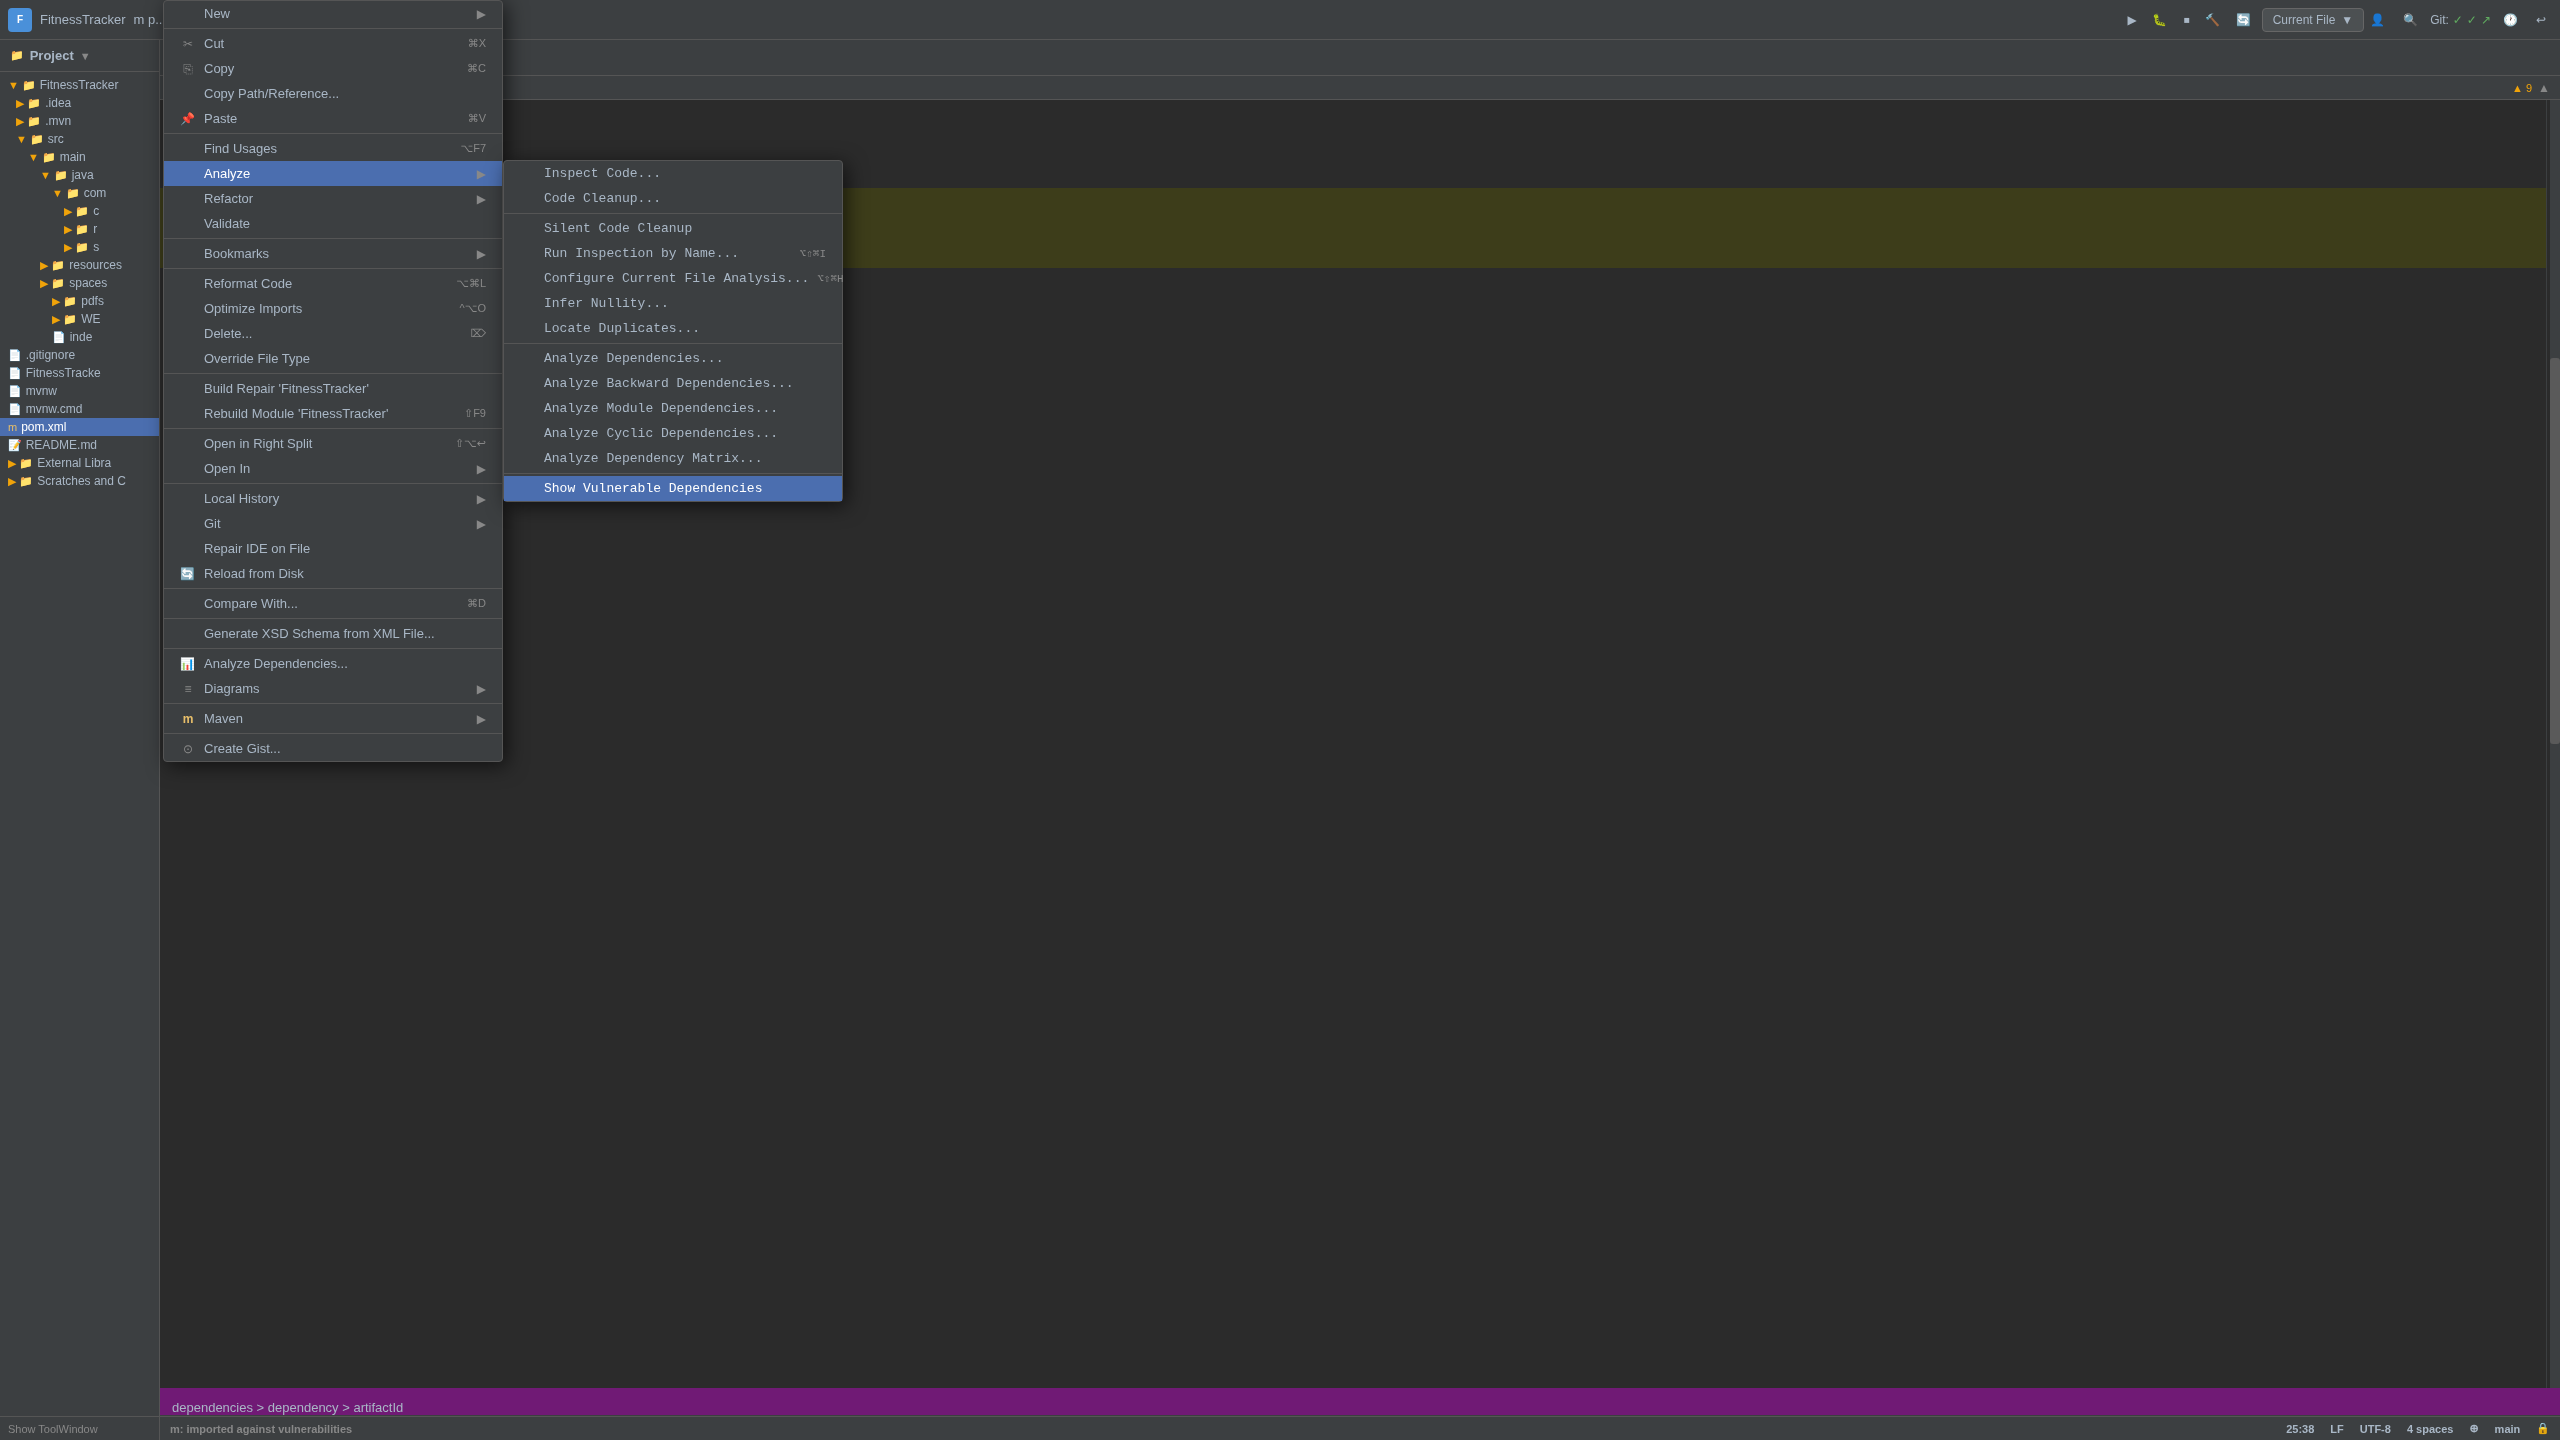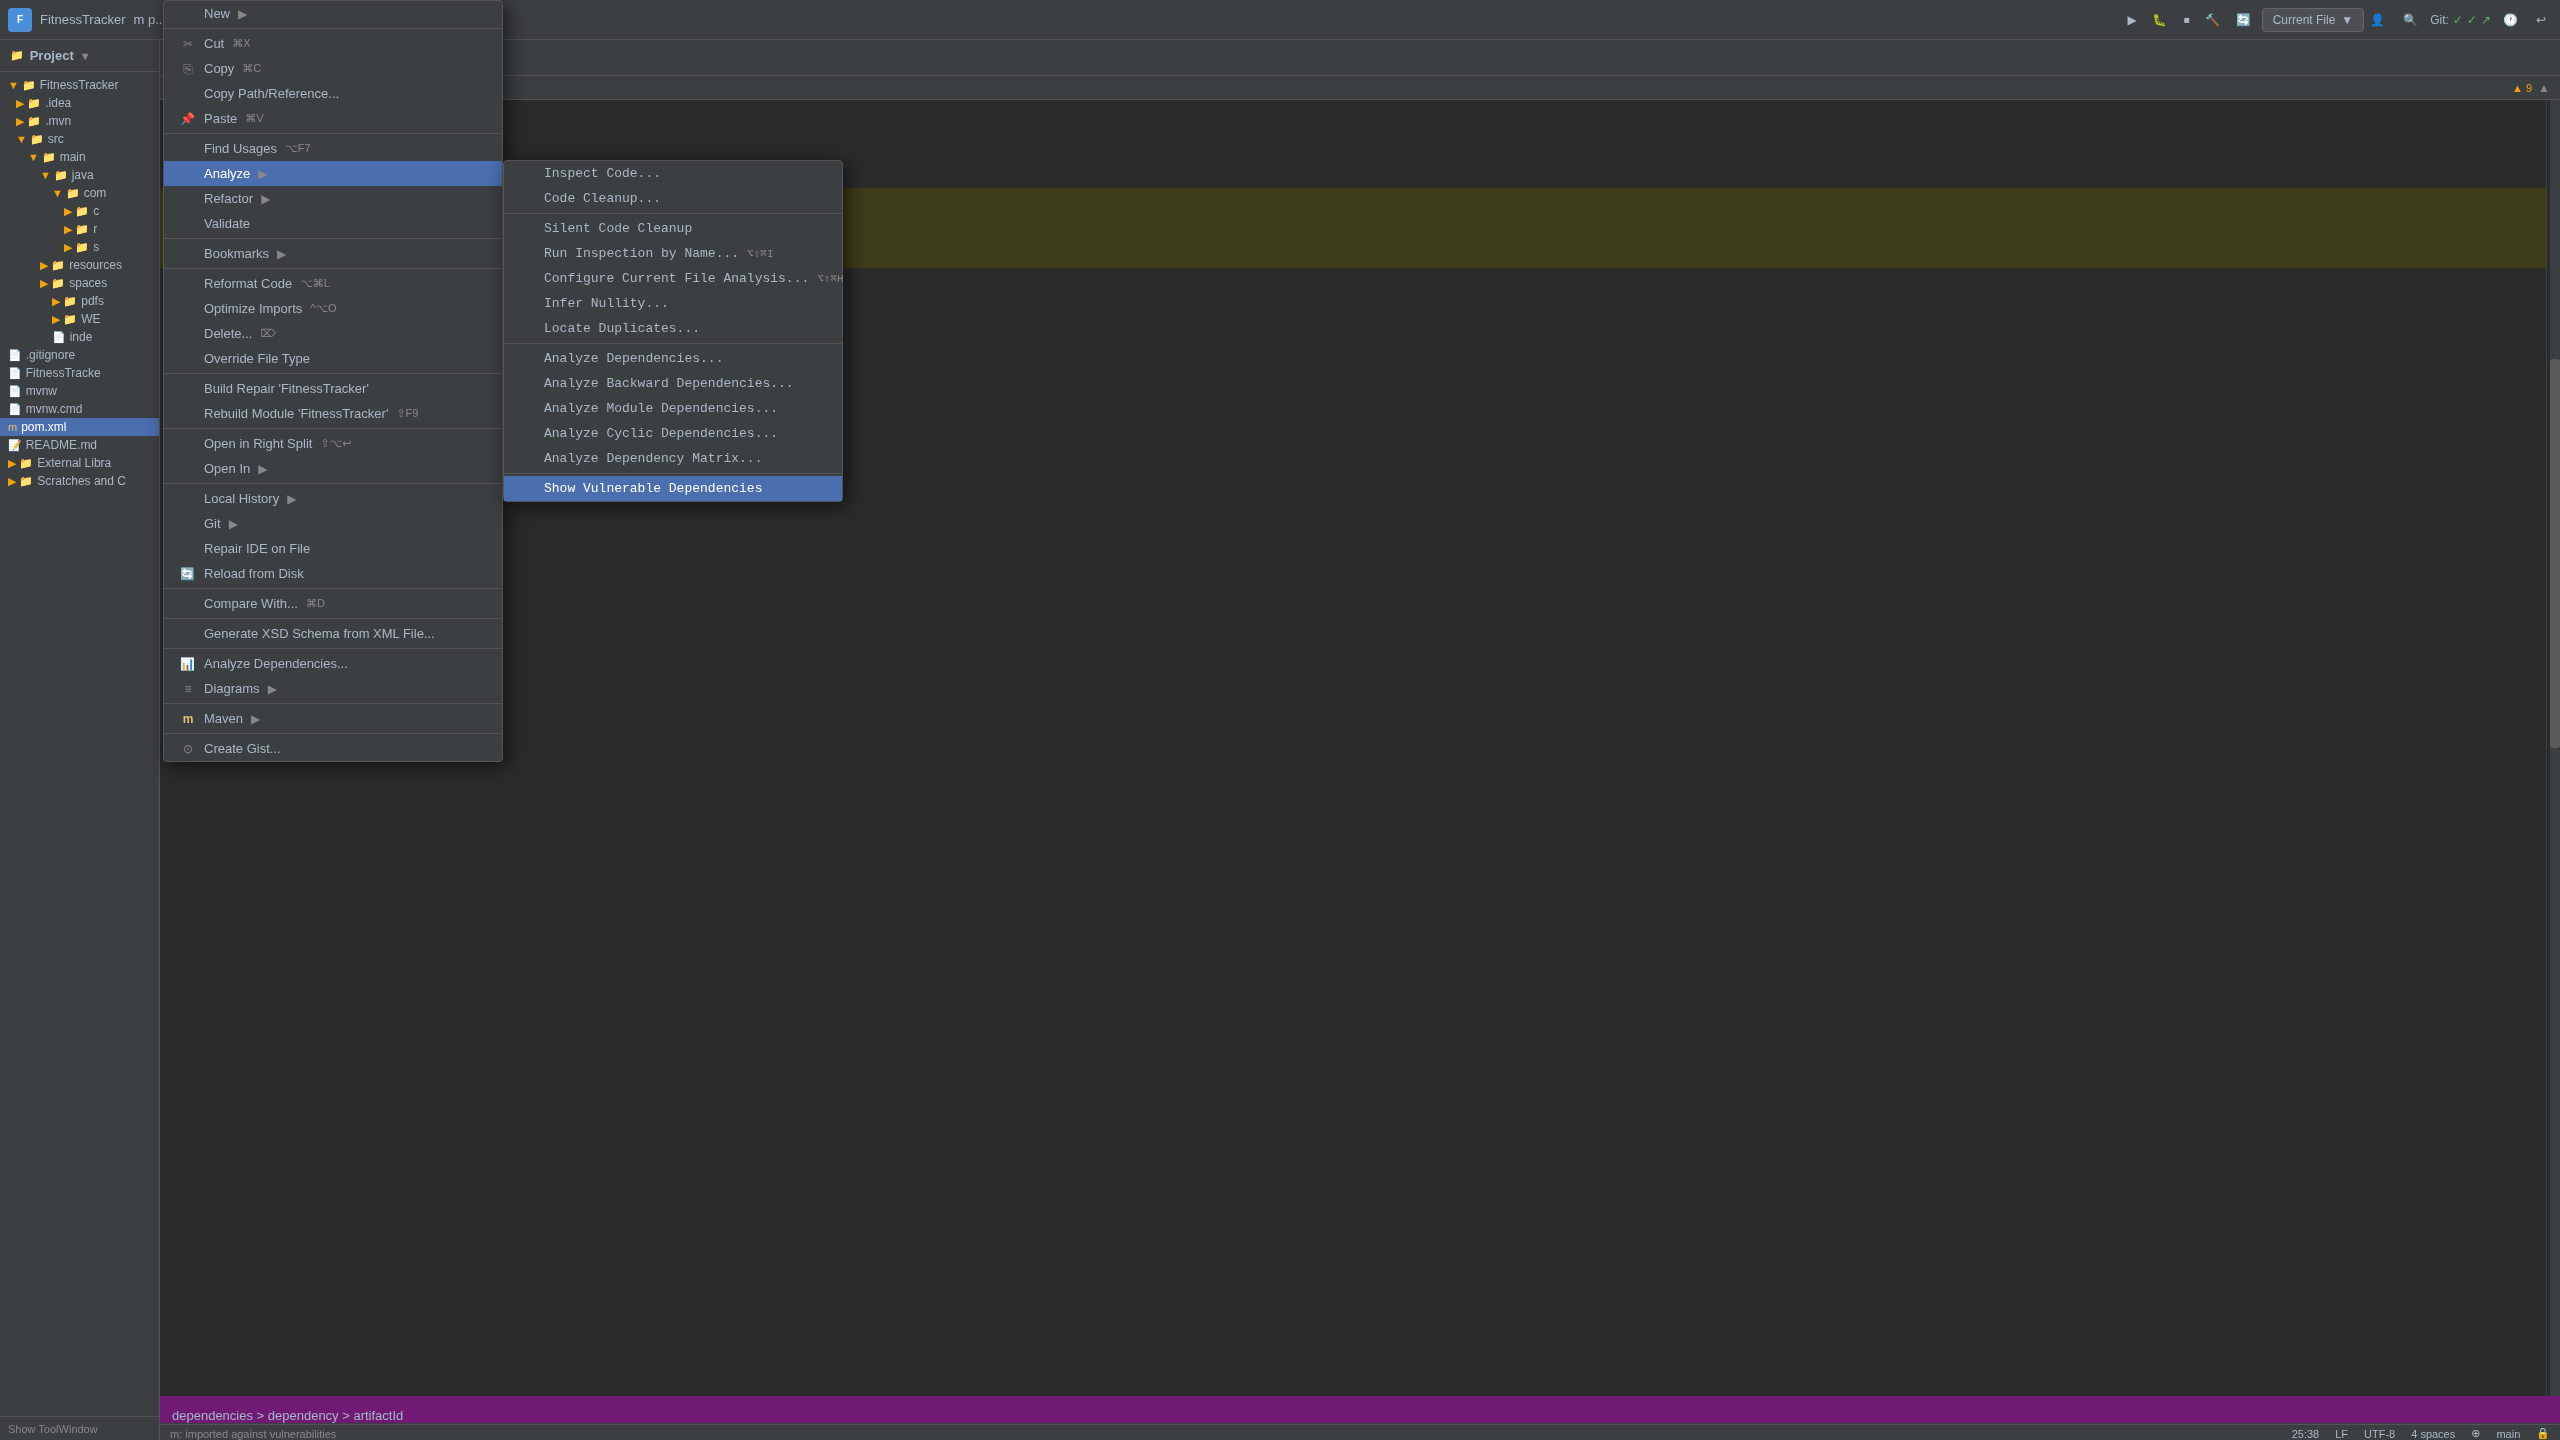--- a/index.html
+++ b/index.html
@@ -167,29 +167,30 @@
       font-size: 13px;
       line-height: 20px;
       padding: 8px 16px;
       color: #a9b7c6;
     }
     .xml-tag { color: #e8bf6a; }
     .xml-bracket { color: #cc7832; }
     .xml-content { color: #a9b7c6; }
 
     .editor-bottom-bar {
-      height: 16px;
+      height: 24px;
       background: #3c3f41;
       border-top: 1px solid #555;
       display: flex;
-      align-items: flex-end;
+      align-items: center;
       padding: 0 10px;
       font-size: 11px;
       color: #a9b7c6;
       gap: 16px;
+      font-weight: bold;
     }
 
     
     .breadcrumb-bar {
       height: 28px;
       background: #701a75;
       border-bottom: 1px solid #3c3f41;
       display: flex;
       align-items: flex-end;
       padding: 0 12px;
@@ -208,20 +209,21 @@
       border: 1px solid #555;
       border-radius: 4px;
       box-shadow: 4px 4px 20px rgba(0,0,0,0.6);
       z-index: 1000;
     }
     .menu-item {
       padding: 5px 16px;
       cursor: pointer;
       display: flex;
       align-items: center;
+      justify-content: space-between;
       color: #a9b7c6;
       font-size: 13px;
       white-space: nowrap;
       gap: 8px;
     }
     .menu-item.highlighted { background: #4b6eaf; color: white; }
     .menu-item-left {
       display: flex; align-items: center; gap: 8px;
     }
     .menu-icon { width: 16px; text-align: center; font-size: 12px; color: #888; }

